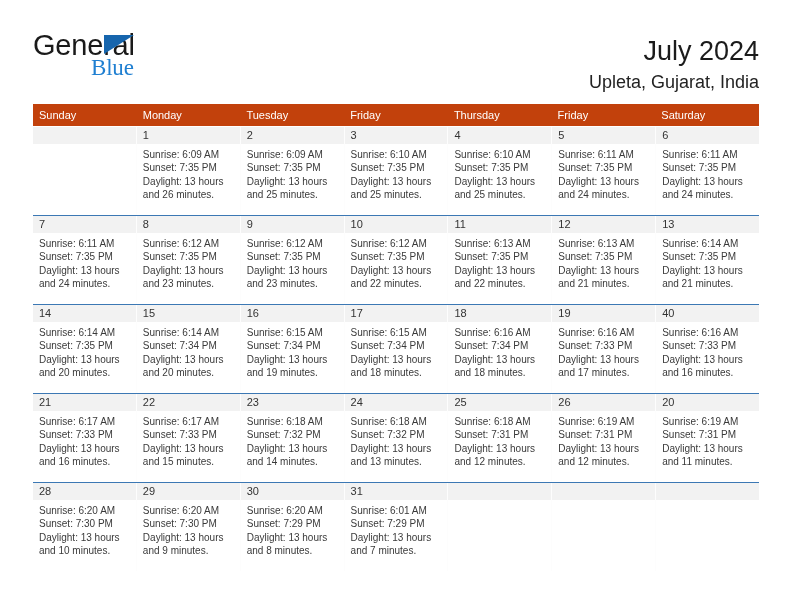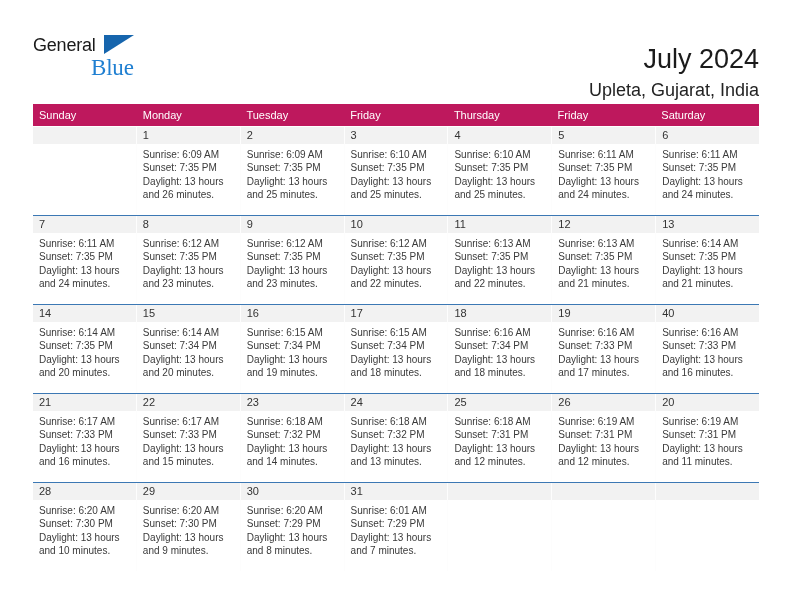--- a/index.html
+++ b/index.html
@@ -36,21 +36,21 @@
     width: 200px;
     height: 58px;
   }
   .brand-row1 {
     position: relative;
     height: 26px;
     line-height: 26px;
     white-space: nowrap;
   }
   .brand-general {
-    font-size: 18px;
+    font-size: 29px;
     color: #1a1a1a;
     letter-spacing: -0.2px;
   }
   .brand-tri {
     position: absolute;
     left: 71px;
     top: 3px;
     width: 0;
     height: 0;
     border-left: 30px solid #1665ad;
@@ -66,21 +66,21 @@
   .brand-blue {
     font-size: 23px;
     color: #1f7fd1;
     letter-spacing: -0.2px;
     font-family: Liberation Serif, serif;
   }
 
   .titleblock {
     position: absolute;
     right: 0;
-    top: 12px;
+    top: 4px;
     text-align: right;
   }
   .cal-title {
     font-size: 27px;
     color: #1b1b1b;
     line-height: 34px;
     white-space: nowrap;
   }
   .cal-sub {
     font-size: 18px;
@@ -92,21 +92,21 @@
 
   
   .calendar {
     position: absolute;
     left: 33px;
     top: 104px;
     width: 726px;
   }
   .weekhead {
     display: flex;
-    background: #be185d;
+    background: #c2410c;
     height: 22px;
   }
   .weekhead .hcell {
     flex: 1 1 0;
     box-sizing: border-box;
     color: #ffffff;
     font-size: 11px;
     line-height: 22px;
     padding-left: 6px;
     white-space: nowrap;

